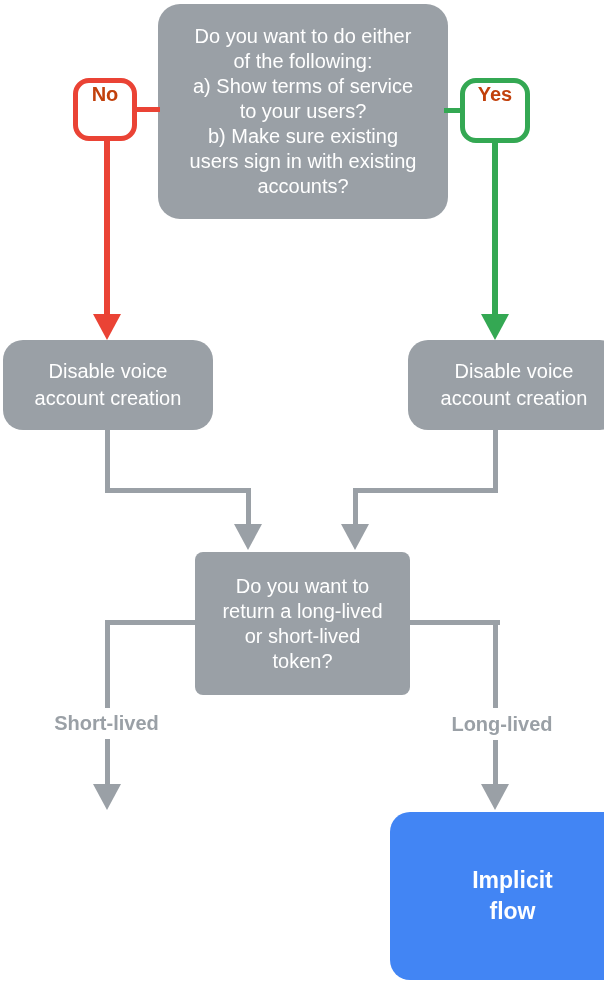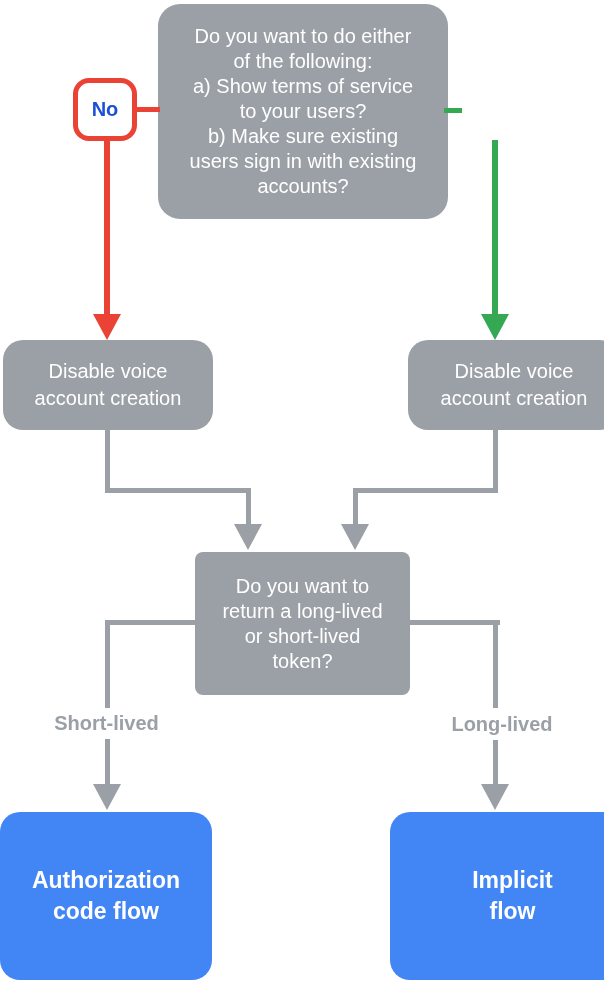--- a/index.html
+++ b/index.html
@@ -10,22 +10,22 @@
   .abs { position:absolute; }
   .node {
     background:#9AA0A6; color:#ffffff; border-radius:22px;
     display:flex; align-items:center; justify-content:center;
     text-align:center; white-space:pre-line; box-sizing:border-box;
   }
   .node-lg { font-size:20px; line-height:25px; }
   .node-sm { font-size:20px; line-height:27px; }
   .badge {
     background:#ffffff; border-radius:16px; box-sizing:border-box;
-    display:flex; align-items:center; justify-content:center;
-    color:#1d4ed8; font-size:20px; font-weight:600;
+    display:flex; align-items:flex-start; justify-content:center;
+    color:#c2410c; font-size:20px; font-weight:600;
   }
   .badge-no  { border:5px solid #EA4335; }
   .badge-yes { border:5px solid #34A853; }
   .line-gray  { background:#9AA0A6; }
   .line-red   { background:#EA4335; }
   .line-green { background:#34A853; }
   .arrow {
     width:0; height:0; background:transparent;
     border-left:14px solid transparent; border-right:14px solid transparent;
     border-top:26px solid #9AA0A6;
@@ -57,20 +57,23 @@
 accounts?</div>
 
   <div class="abs line-red" style="left:134px; top:107px; width:26px; height:5px;"></div>
   <div class="abs badge badge-no" style="left:73px; top:78px; width:64px; height:63px;">
     <span>No</span>
   </div>
   <div class="abs line-red" style="left:104px; top:138px; width:6px; height:178px;"></div>
   <div class="abs arrow arrow-red" style="left:93px; top:314px;"></div>
 
   <div class="abs line-green" style="left:444px; top:108px; width:18px; height:5px;"></div>
+  <div class="abs badge badge-yes" style="left:460px; top:78px; width:70px; height:65px;">
+    <span>Yes</span>
+  </div>
   <div class="abs line-green" style="left:492px; top:140px; width:6px; height:176px;"></div>
   <div class="abs arrow arrow-green" style="left:481px; top:314px;"></div>
 
   <div class="abs node node-sm" style="left:3px; top:340px; width:210px; height:90px; border-radius:20px;">Disable voice
 account creation</div>
   <div class="abs node node-sm" style="left:391px; top:340px; width:212px; height:90px; border-radius:20px;margin-left:17px;">Disable voice
 account creation</div>
 
   <div class="abs line-gray" style="left:105px; top:430px; width:5px; height:62px;"></div>
   <div class="abs line-gray" style="left:105px; top:488px; width:146px; height:5px;"></div>
@@ -92,18 +95,16 @@
   <div class="abs branch-label" style="left:23px; top:708px; width:167px; height:31px;">Short-lived</div>
   <div class="abs line-gray" style="left:105px; top:739px; width:5px; height:47px;"></div>
   <div class="abs arrow" style="left:93px; top:784px;"></div>
 
   <div class="abs line-gray" style="left:408px; top:620px; width:92px; height:5px;"></div>
   <div class="abs line-gray" style="left:493px; top:620px; width:5px; height:88px;"></div>
   <div class="abs branch-label" style="left:411px; top:708px; width:182px; height:32px;">Long-lived</div>
   <div class="abs line-gray" style="left:493px; top:740px; width:5px; height:46px;"></div>
   <div class="abs arrow" style="left:481px; top:784px;"></div>
 
-  <div class="abs result" style="left:0px; top:812px; width:212px; height:168px;">Authorization
-code flow</div>
   <div class="abs result" style="left:390px; top:812px; width:245px; height:168px;">Implicit
 flow</div>
 
 </div>
 
 </body></html>

